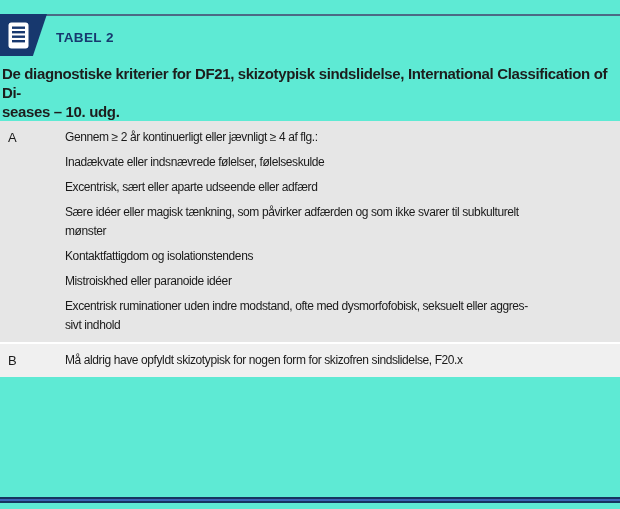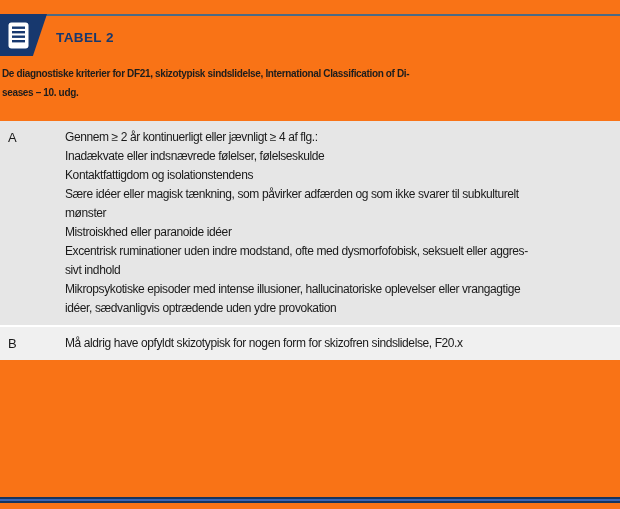--- a/index.html
+++ b/index.html
@@ -1,21 +1,21 @@
 <!DOCTYPE html>
 <html><head>
 <meta charset="utf-8">
 <style>
   * { margin: 0; padding: 0; box-sizing: border-box; }
   html, body { background: #ffffff; }
   .page {
     position: relative;
     width: 620px;
     height: 509px;
-    background: #f97316;
+    background: #5eead4;
     font-family: "Liberation Sans", sans-serif;
     overflow: hidden;
   }
 
   
   .top-line {
     position: absolute;
     left: 0; right: 0; top: 14px;
     height: 2px;
     background: #4c6a85;
@@ -37,21 +37,21 @@
     font-size: 13.5px;
     font-weight: bold;
     letter-spacing: 0.4px;
     color: #17386e;
   }
 
   .caption {
     position: absolute;
     left: 2px; top: 64px;
     width: 616px;
-    font-size: 10px;
+    font-size: 15px;
     font-weight: bold;
     letter-spacing: -0.35px;
     line-height: 19px;
     color: #1d1d1d;
     white-space: pre-line;
   }
 
   
   .tbl {
     position: absolute;
@@ -77,21 +77,21 @@
     flex: 1 1 auto;
     padding: 7px 8px 7px 0;
   }
   .titem {
     font-size: 12px;
     letter-spacing: -0.4px;
     line-height: 19px;
     color: #1a1a1a;
     white-space: pre-line;
   }
-  .titem + .titem { }
+  .titem + .titem { margin-top: 6px; }
 
   
   .bottom-bar {
     position: absolute;
     left: 0; right: 0; top: 497px;
     height: 6px;
     background: linear-gradient(to bottom,
       #16345f 0%, #16345f 30%,
       #3a66b5 30%, #3a66b5 65%,
       #16345f 65%, #16345f 100%);
@@ -120,28 +120,27 @@
 
   <div class="caption">De diagnostiske kriterier for DF21, skizotypisk sindslidelse, International Classification of Di-
 seases – 10. udg.</div>
 
   <div class="tbl">
       <div class="trow row-main">
         <div class="tlabel">A</div>
         <div class="tcontent">
           <div class="titem">Gennem ≥ 2 år kontinuerligt eller jævnligt ≥ 4 af flg.:</div>
           <div class="titem">Inadækvate eller indsnævrede følelser, følelseskulde</div>
-          <div class="titem">Kontaktfattigdom og isolationstendens</div>
+          <div class="titem">Excentrisk, sært eller aparte udseende eller adfærd</div>
           <div class="titem">Sære idéer eller magisk tænkning, som påvirker adfærden og som ikke svarer til subkulturelt
 mønster</div>
+          <div class="titem">Kontaktfattigdom og isolationstendens</div>
           <div class="titem">Mistroiskhed eller paranoide idéer</div>
           <div class="titem">Excentrisk ruminationer uden indre modstand, ofte med dysmorfofobisk, seksuelt eller aggres-
 sivt indhold</div>
-          <div class="titem">Mikropsykotiske episoder med intense illusioner, hallucinatoriske oplevelser eller vrangagtige
-idéer, sædvanligvis optrædende uden ydre provokation</div>
         </div>
       </div>
       <div class="tsep"></div>
       <div class="trow row-alt">
         <div class="tlabel">B</div>
         <div class="tcontent">
           <div class="titem">Må aldrig have opfyldt skizotypisk for nogen form for skizofren sindslidelse, F20.x</div>
         </div>
       </div>
     </div>

